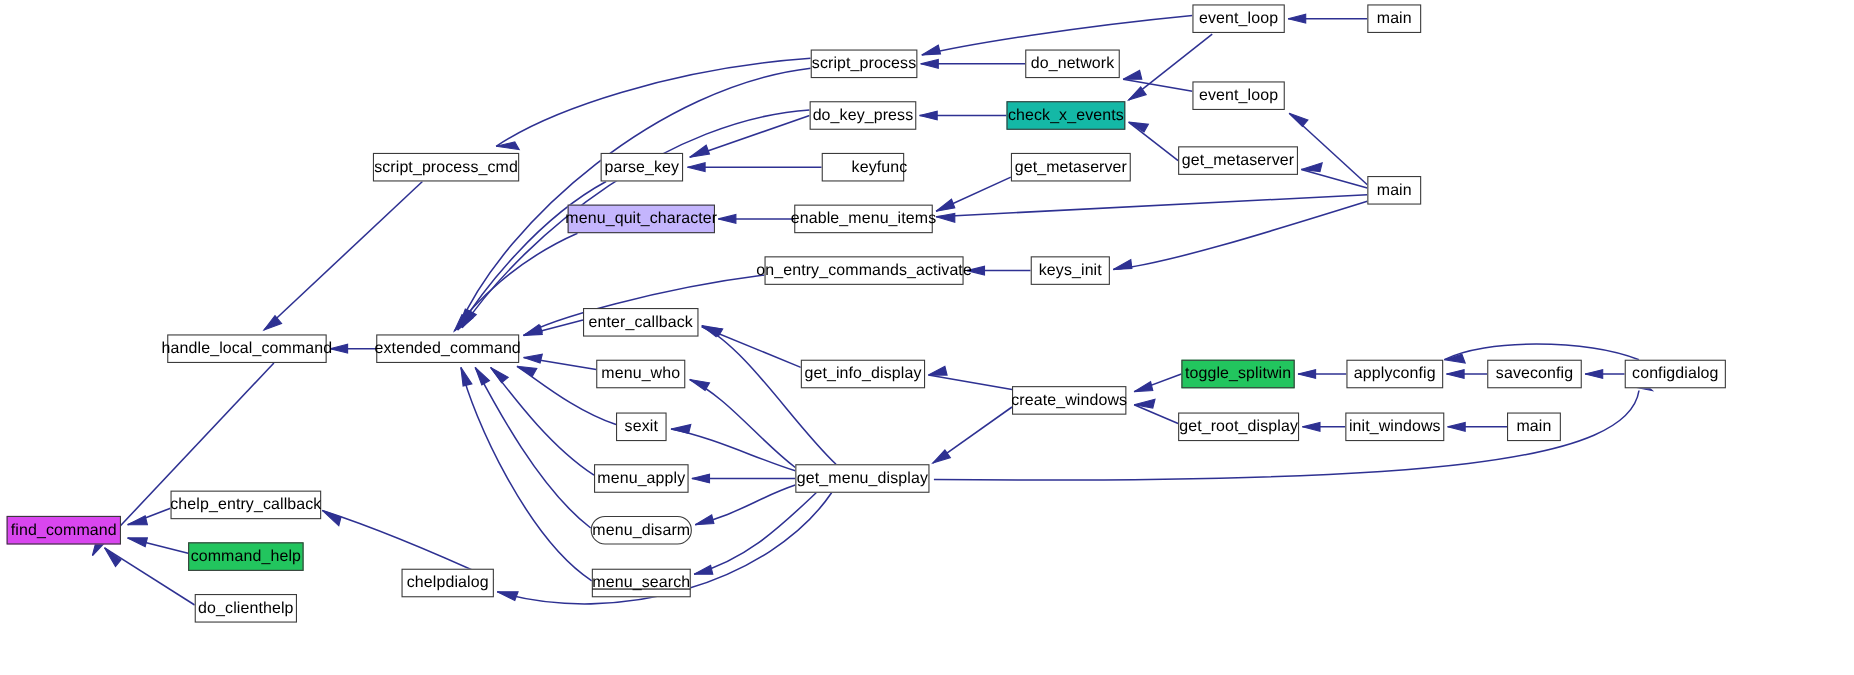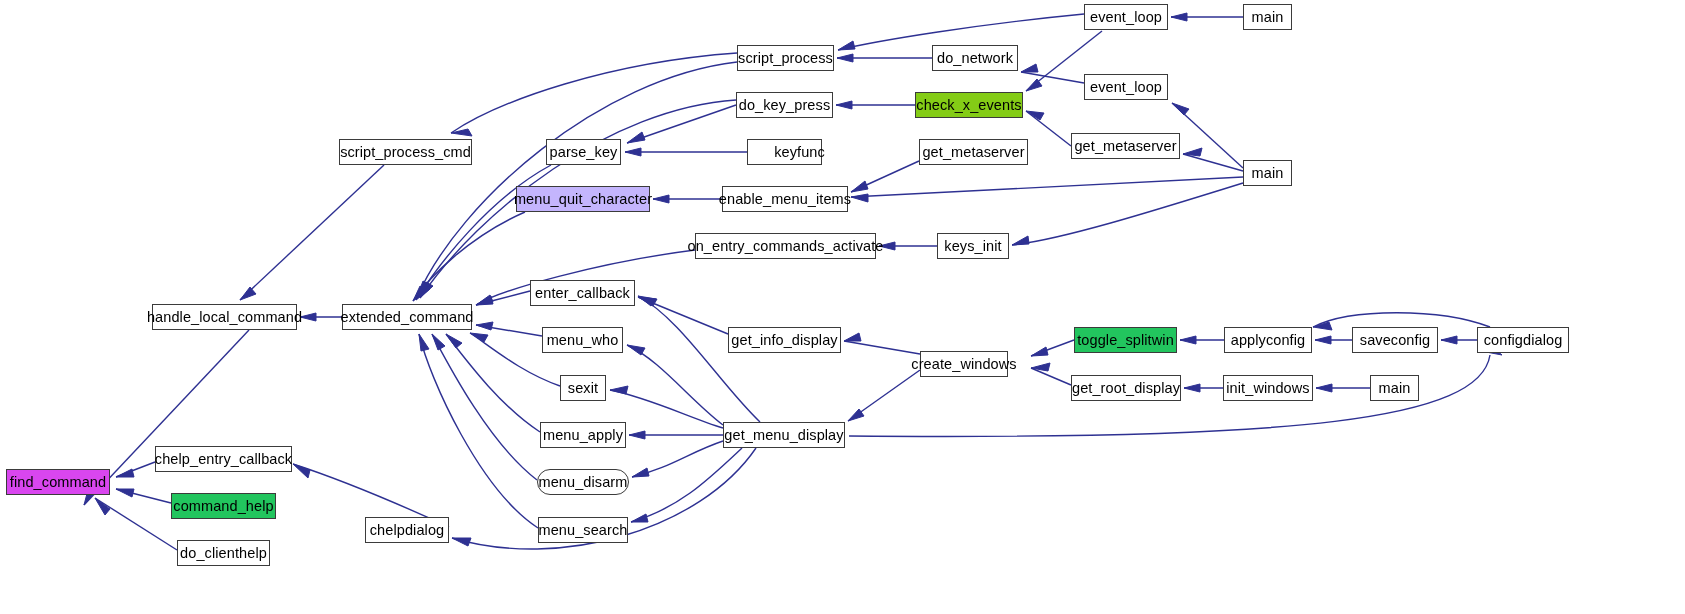--- a/index.html
+++ b/index.html
@@ -289,21 +289,21 @@
       </div>
       <div class="nodebox" style="left: 560px; top: 375px; width: 46px; height: 26px; background: rgb(255, 255, 255); border-color: rgb(59, 59, 59);">
         <span>sexit</span>
       </div>
       <div class="nodebox" style="left: 540px; top: 422px; width: 86px; height: 26px; background: rgb(255, 255, 255); border-color: rgb(59, 59, 59);">
         <span>menu_apply</span>
       </div>
       <div class="nodebox" style="left: 537px; top: 469px; width: 92px; height: 26px; background: rgb(255, 255, 255); border-color: rgb(59, 59, 59); border-radius: 13px;">
         <span>menu_disarm</span>
       </div>
-      <div class="nodebox" style="left: 538px; top: 517px; width: 90px; height: 26px; background: rgb(255, 255, 255); border-color: rgb(59, 59, 59);">
+      <div class="nodebox" style="left: 538px; top: 517px; width: 90px; height: 26px; background: rgb(255, 255, 255); border-color: rgb(59, 59, 59); text-decoration: underline;">
         <span>menu_search</span>
       </div>
       <div class="nodebox" style="left: 516px; top: 186px; width: 134px; height: 26px; background: #c4b5fd; border-color: rgb(59, 59, 59);">
         <span>menu_quit_character</span>
       </div>
       <div class="nodebox" style="left: 546px; top: 139px; width: 75px; height: 26px; background: rgb(255, 255, 255); border-color: rgb(59, 59, 59);">
         <span>parse_key</span>
       </div>
       <div class="nodebox" style="left: 747px; top: 139px; width: 75px; height: 26px; background: rgb(255, 255, 255); border-color: rgb(59, 59, 59); padding-left: 30px;">
         <span>keyfunc</span>
@@ -322,30 +322,30 @@
       </div>
       <div class="nodebox" style="left: 728px; top: 327px; width: 113px; height: 26px; background: rgb(255, 255, 255); border-color: rgb(59, 59, 59);">
         <span>get_info_display</span>
       </div>
       <div class="nodebox" style="left: 723px; top: 422px; width: 122px; height: 26px; background: rgb(255, 255, 255); border-color: rgb(59, 59, 59);">
         <span>get_menu_display</span>
       </div>
       <div class="nodebox" style="left: 932px; top: 45px; width: 86px; height: 26px; background: rgb(255, 255, 255); border-color: rgb(59, 59, 59);">
         <span>do_network</span>
       </div>
-      <div class="nodebox" style="left: 915px; top: 92px; width: 108px; height: 26px; background: #84cc16; border-color: rgb(59, 59, 59);">
+      <div class="nodebox" style="left: 915px; top: 92px; width: 108px; height: 26px; background: #14b8a6; border-color: rgb(59, 59, 59);">
         <span>check_x_events</span>
       </div>
       <div class="nodebox" style="left: 919px; top: 139px; width: 109px; height: 26px; background: rgb(255, 255, 255); border-color: rgb(59, 59, 59);">
         <span>get_metaserver</span>
       </div>
       <div class="nodebox" style="left: 937px; top: 233px; width: 72px; height: 26px; background: rgb(255, 255, 255); border-color: rgb(59, 59, 59);">
         <span>keys_init</span>
       </div>
-      <div class="nodebox" style="left: 920px; top: 351px; width: 88px; height: 26px; background: rgb(255, 255, 255); border-color: rgb(59, 59, 59);">
+      <div class="nodebox" style="left: 920px; top: 351px; width: 104px; height: 26px; background: rgb(255, 255, 255); border-color: rgb(59, 59, 59);">
         <span>create_windows</span>
       </div>
       <div class="nodebox" style="left: 1084px; top: 4px; width: 84px; height: 26px; background: rgb(255, 255, 255); border-color: rgb(59, 59, 59);">
         <span>event_loop</span>
       </div>
       <div class="nodebox" style="left: 1084px; top: 74px; width: 84px; height: 26px; background: rgb(255, 255, 255); border-color: rgb(59, 59, 59);">
         <span>event_loop</span>
       </div>
       <div class="nodebox" style="left: 1071px; top: 133px; width: 109px; height: 26px; background: rgb(255, 255, 255); border-color: rgb(59, 59, 59);">
         <span>get_metaserver</span>

